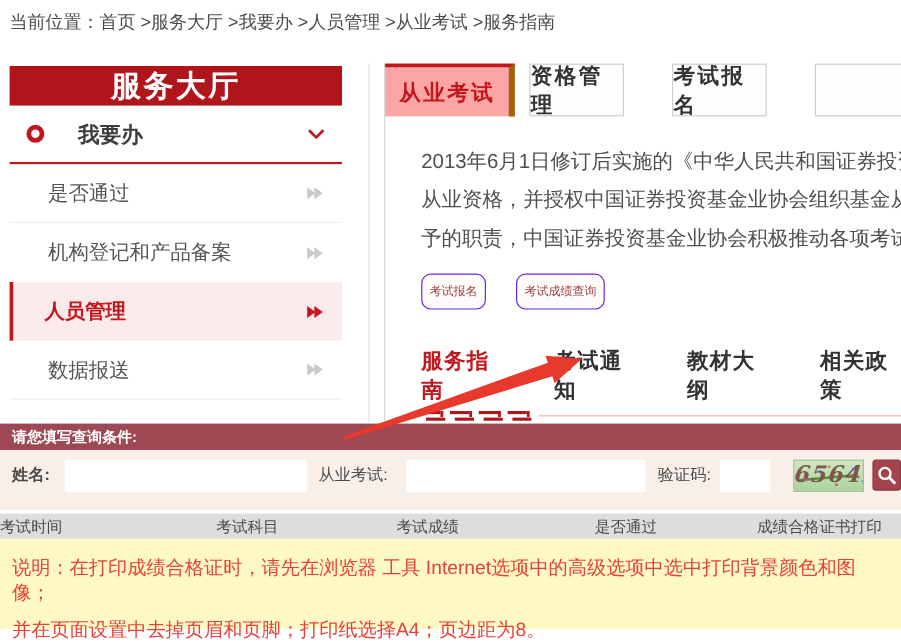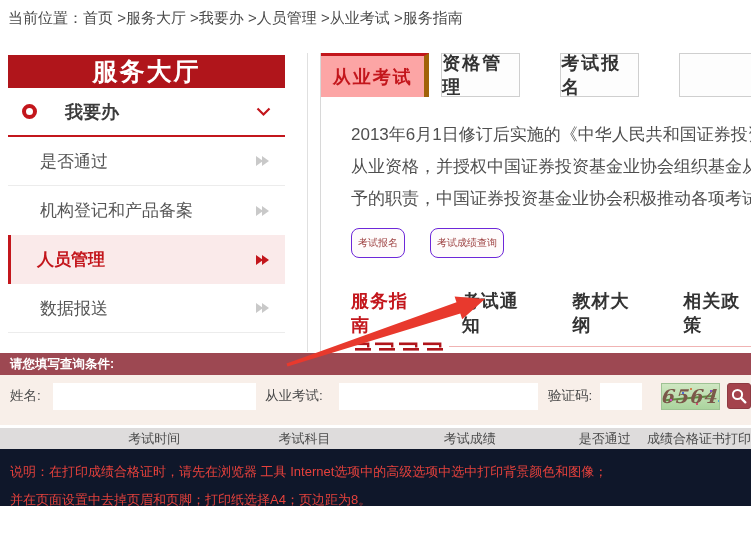--- a/index.html
+++ b/index.html
@@ -59,42 +59,42 @@
 
   
   .arrow-layer { position:absolute; left:270px; top:233px; width:230px; height:90px; z-index:6; pointer-events:none; }
 
   
   .query { position:absolute; top:353px; left:0; width:751px; height:182px; }
   .band { background:#9d4852; color:#fff; font-weight:700; }
   .band1 { height:22px; line-height:22px; font-size:12.5px; padding-left:10px; }
   .form-row { height:42px; background:#f8efe9; display:flex; align-items:center; font-size:13.5px; color:#4a4a4a; }
   .form-row .lbl { white-space:nowrap; }
-  .l-name { margin-left:10px; }
+  .l-name { margin-left:10px;font-weight:bold; }
   .inp { height:27px; background:#fff; border:0; outline:none; font:13px "Liberation Sans",sans-serif; padding:0 6px; }
   .inp-name { width:216px; margin-left:12px; }
   .l-id { margin-left:9px; }
   .inp-id { width:212px; margin-left:16px; }
   .l-captcha { margin-left:10px; }
   .inp-captcha { width:42px; margin-left:8px; }
   .captcha { position:relative; width:62px; height:27px; margin-left:19px; background:linear-gradient(180deg,#cfe7c2,#abd49e); border:1px solid #9fc294; display:flex; align-items:center; justify-content:center; cursor:pointer; overflow:hidden; }
   .captcha .digits { font:italic 700 19px "DejaVu Serif", serif; color:#7b584a; letter-spacing:1px; transform:skewX(-6deg); }
   .captcha::before { content:""; position:absolute; left:3px; right:3px; top:13px; height:2px; background:#5f8b42; transform:rotate(-5deg); }
   .captcha::after { content:""; position:absolute; left:8px; top:15px; width:2px; height:2px; background:#cf4fc1;
       box-shadow: 12px -7px 0 #4f6fd1, 26px 4px 0 #d14f6f, 40px -9px 0 #7a4fd1, 48px 1px 0 #52a7d1, 20px -11px 0 #d1824f; }
   .search-btn { width:26px; height:26px; margin-left:7px; background:#a4434c; border:1px solid #8e3a42; border-radius:3px; display:flex; align-items:center; justify-content:center; cursor:pointer; }
   .band2 { height:29px; font-size:12px; padding:2px 0 0 8px; line-height:13px; }
   .band2 .line2 { margin-top:1px; }
   .band2 .sp { margin-left:8px; }
   .pink-strip { height:8px; background:#f8efe9; }
   .white-gap { height:3px; background:#fff; }
   .thead { height:21px; background:#dedcdc; display:flex; align-items:center; font-size:13px; color:#4a4a4a; }
-  .th { text-align:right; }
+  .th { text-align:left; }
   .th1{width:24%;} .th2{width:20%;} .th3{width:22%;} .th4{width:18%;} .th5{width:16%;}
-  .notes { height:57px; background:#0f172a; padding:14px 10px 0 10px; font-size:13px; color:#e5413c; }
+  .notes { height:75px; background:#fef9c3; padding:14px 10px 0 10px; font-size:16px; color:#e5413c; }
   .notes .note-line + .note-line { margin-top:10px; }
 </style>
 </head>
 <body>
 
 <div class="breadcrumb">
   <span>当前位置：</span><span class="path">首页 &gt;服务大厅 &gt;我要办 &gt;人员管理 &gt;从业考试 &gt;服务指南</span>
 </div>
 
 <div class="layout">

